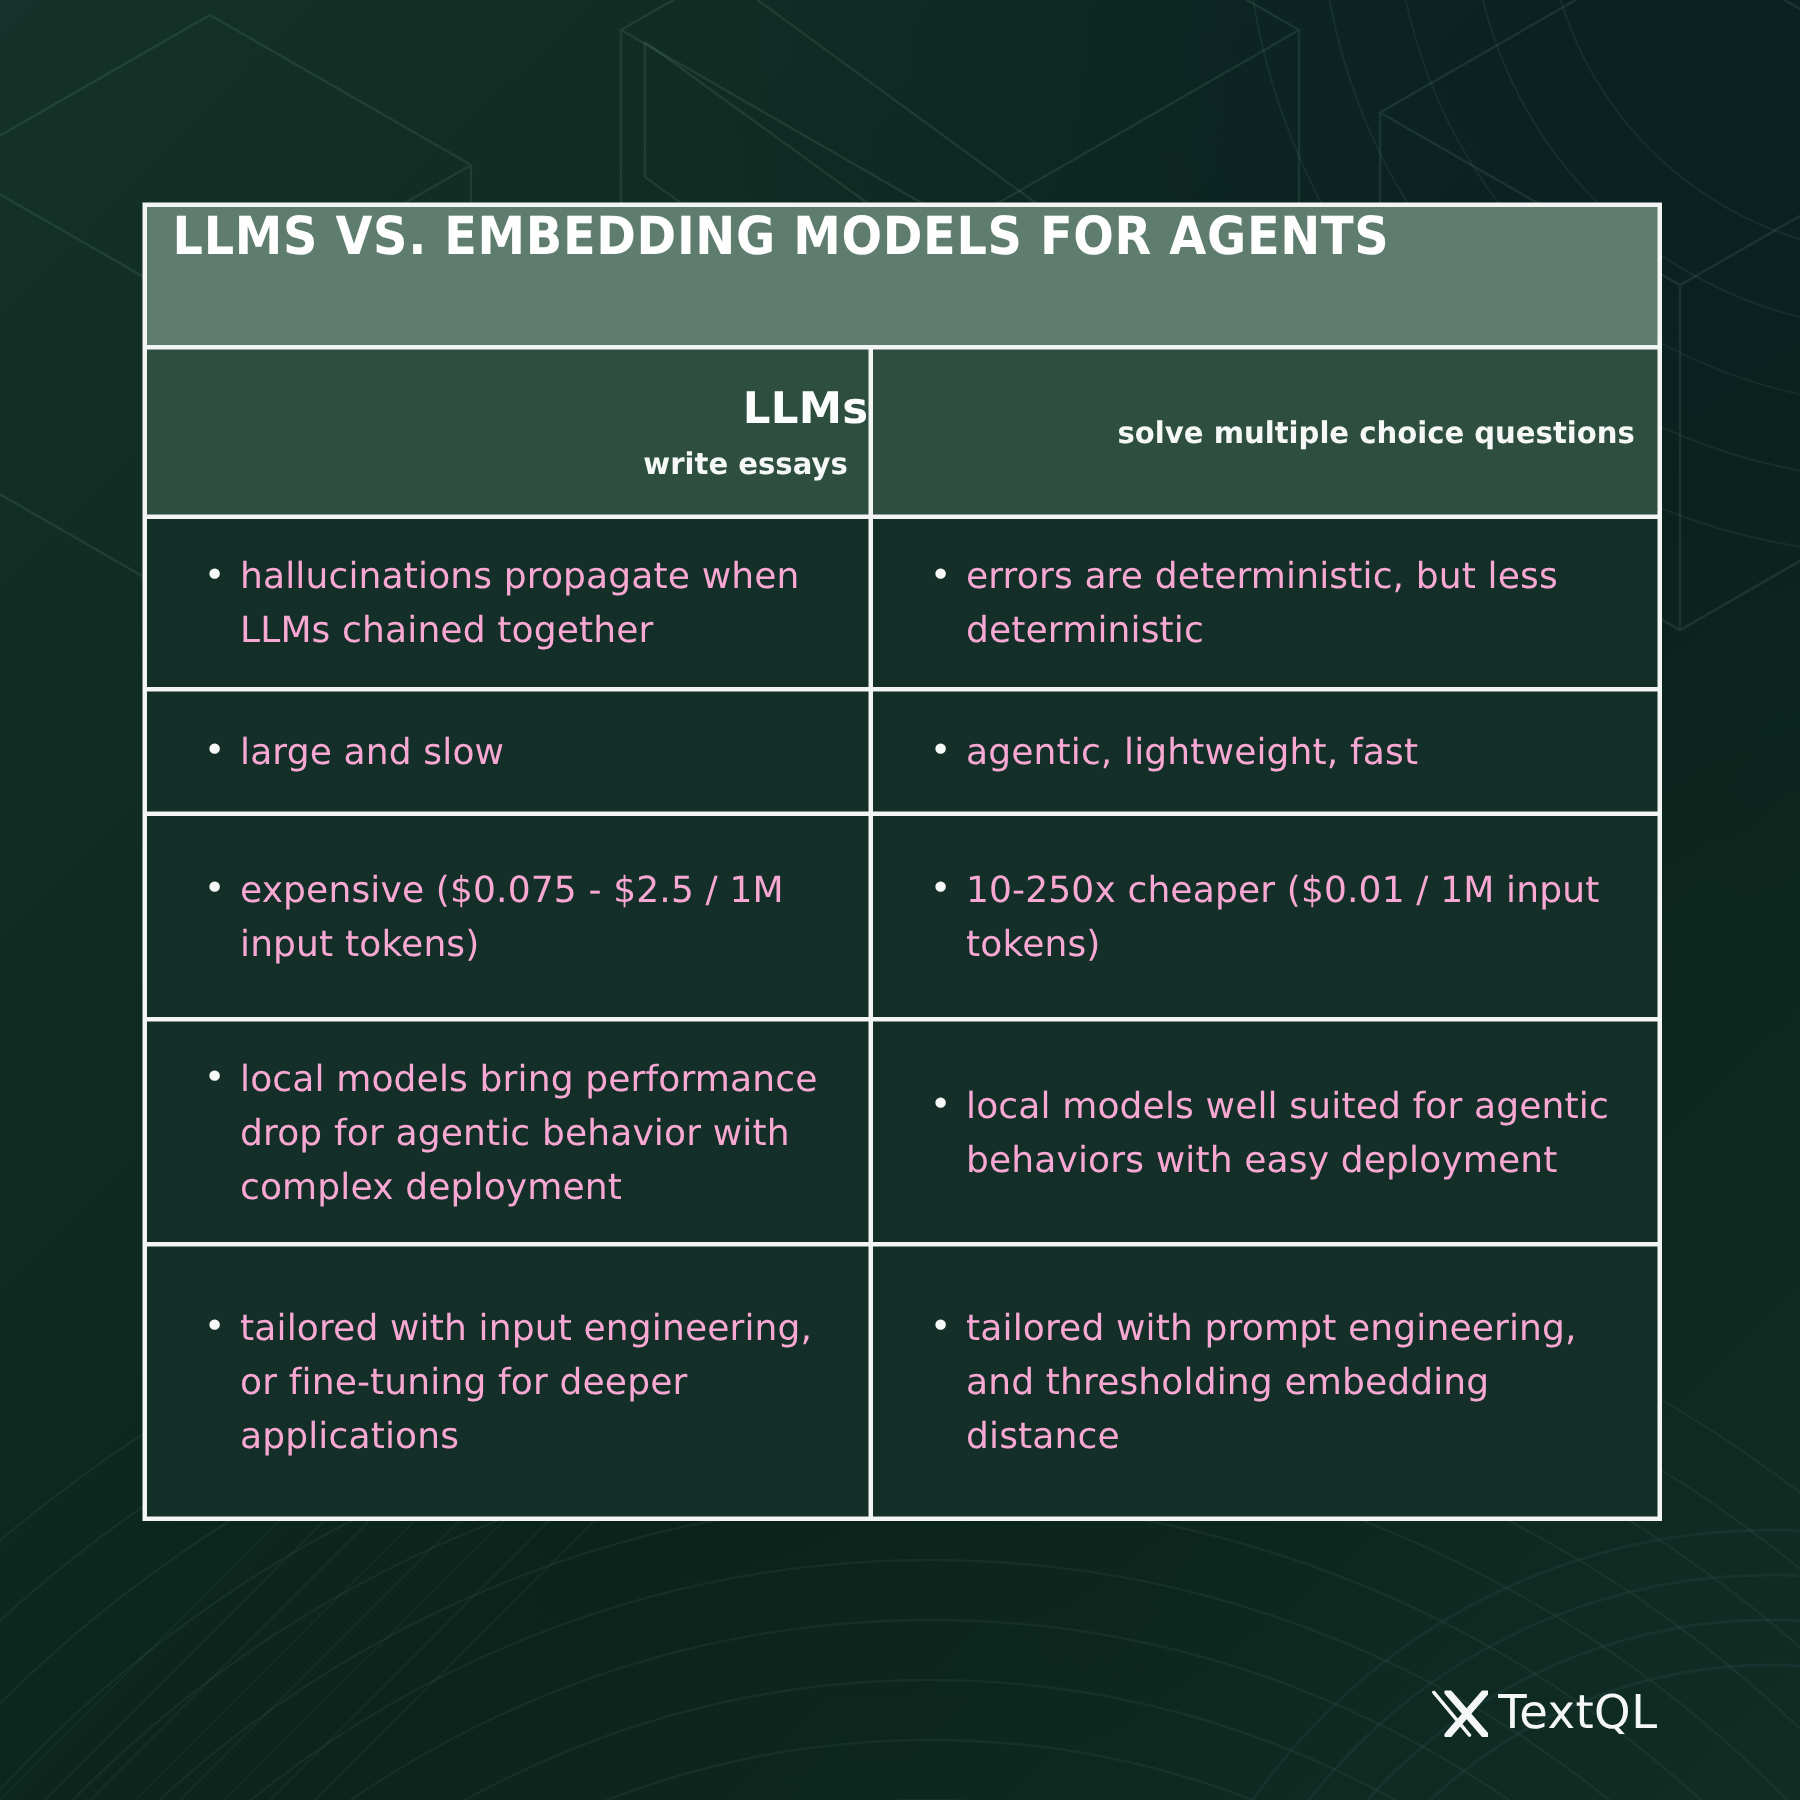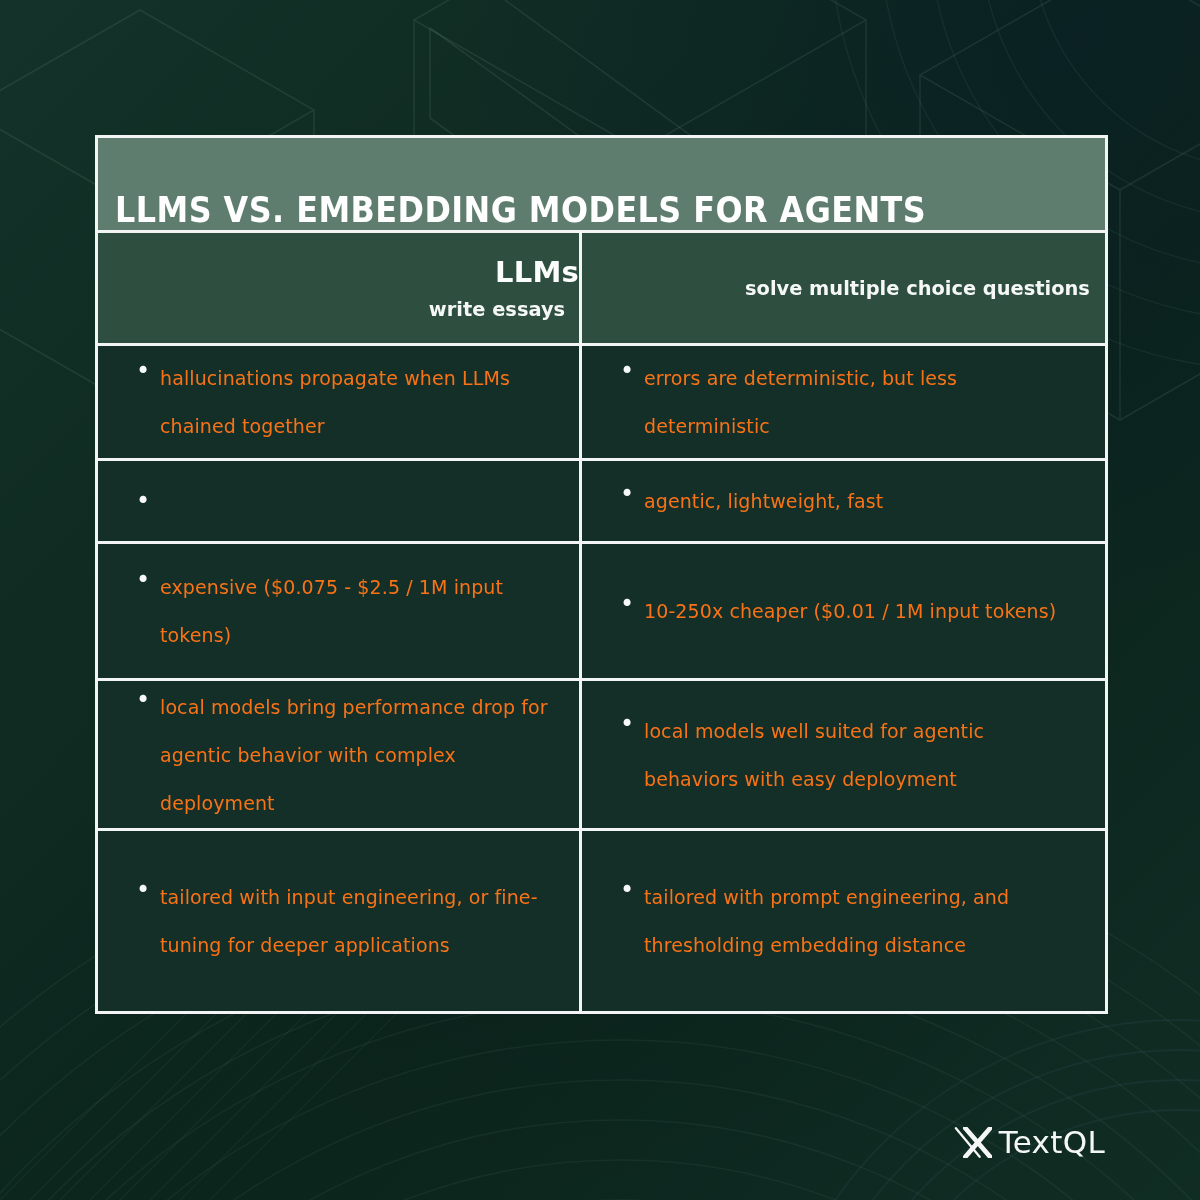--- a/index.html
+++ b/index.html
@@ -22,21 +22,21 @@
     background:#f2f5f3;
     padding:3px;
     display:grid;
     grid-template-columns:481px 1fr;
     grid-template-rows:92px 110px 112px 80px 134px 147px 180px;
     gap:3px;
   }
   .title-bar{
     grid-column:1 / 3;
     background:#5f7d6e;
-    display:flex;align-items:flex-end;
+    display:flex;align-items:flex-start;
     padding-left:17px;
   }
   .title-text{
     color:#fdfefd;
     font-size:35px;font-weight:bold;
     letter-spacing:.5px;
     display:inline-block;
     transform:scaleX(.91);transform-origin:left center;
     white-space:nowrap;
   }
@@ -56,21 +56,21 @@
     background:#132f28;
     display:flex;align-items:center;
     padding:10px 22px 10px 38px;
   }
   .bullet-line{display:flex;align-items:flex-start;}
   .bullet{
     color:#f7f9f8;font-size:24px;line-height:35px;
     width:24px;flex:0 0 24px;
   }
   .cell-text{
-    color:#f97316;font-size:19px;line-height:48px;
+    color:#f9a8d4;font-size:24px;line-height:36px;
     letter-spacing:.1px;
   }
   
   .footer-logo{
     position:absolute;z-index:2;
     right:95px;top:1121px;height:42px;
     display:flex;align-items:center;gap:7px;
   }
   .logo-mark{width:38px;height:31px;}
   .logo-text{
@@ -158,20 +158,21 @@
     <div class="cell">
       <div class="bullet-line">
         <span class="bullet">•</span>
         <span class="cell-text">errors are deterministic, but less deterministic</span>
       </div>
     </div>
 
     <div class="cell">
       <div class="bullet-line">
         <span class="bullet">•</span>
+        <span class="cell-text">large and slow</span>
       </div>
     </div>
     <div class="cell">
       <div class="bullet-line">
         <span class="bullet">•</span>
         <span class="cell-text">agentic, lightweight, fast</span>
       </div>
     </div>
 
     <div class="cell">

